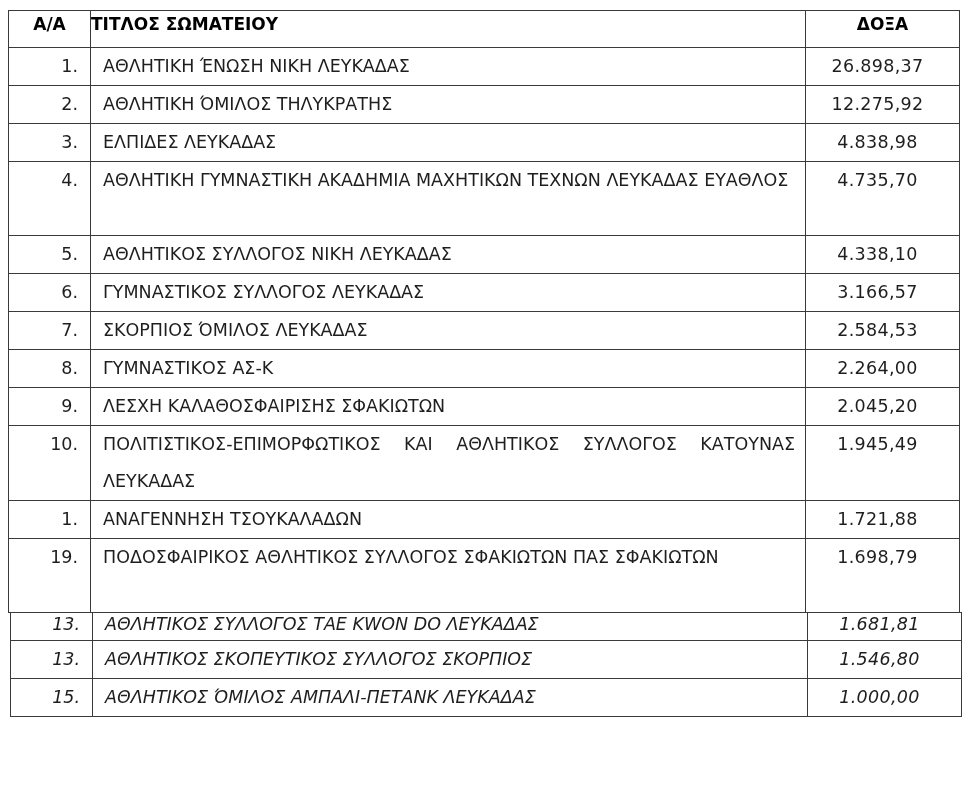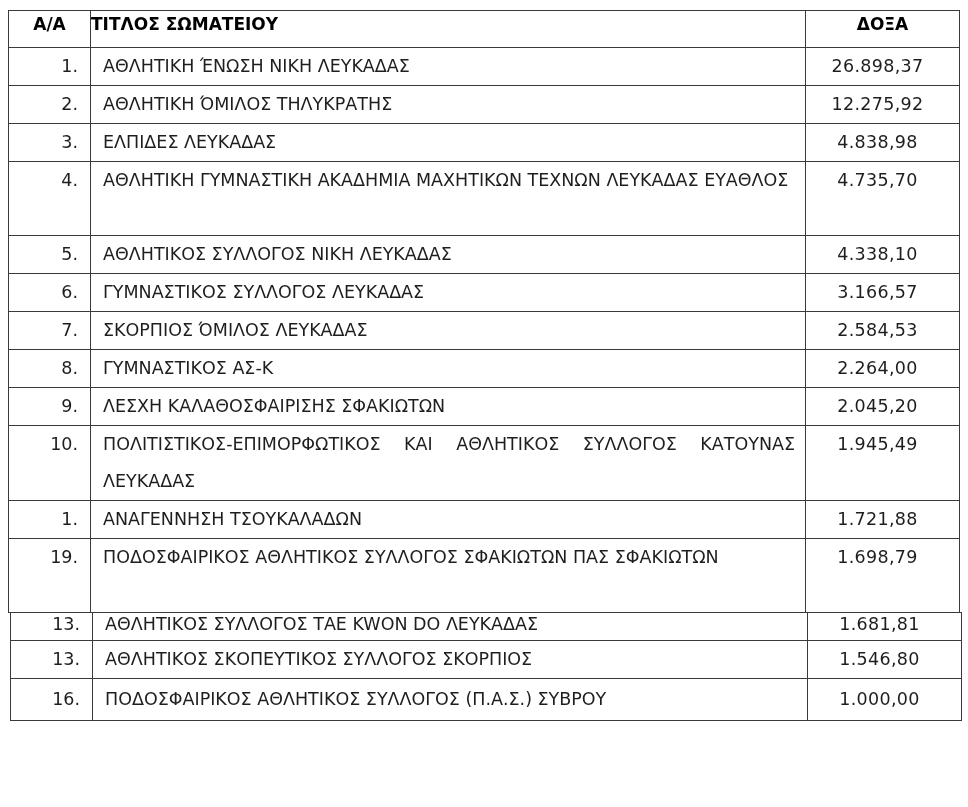--- a/index.html
+++ b/index.html
@@ -45,21 +45,21 @@
     font-weight: bold;
     color: #000;
     height: 37px;
     line-height: 27px;
     font-size: 17px;
     vertical-align: top;
   }
   .tbl th.c-num, .tbl th.c-title, .tbl th.c-amt { text-align: center; padding: 0 !important; }
   .tbl tr.row td { height: 37px; }
   .tbl tr.row2 td { height: 74px; }
-  #seg2 tr.row td { height: 37px; }
+  #seg2 tr.row td { height: 37px; font-style: italic; }
   #seg2 tr.total td { height: 37px; line-height: 30px; }
   #seg2 tr.r16 td { height: 42px; line-height: 40px; }
   #seg2 tr.r13 td { line-height: 22px; height: 28px; }
   .amt-text { letter-spacing: 0.3px; }
 </style>
 </head>
 <body>
 
 <table class="tbl" id="seg1">
   <colgroup>
@@ -146,19 +146,19 @@
       <tr class="row r13">
     <td class="c-num">13.</td>
     <td class="c-title">ΑΘΛΗΤΙΚΟΣ ΣΥΛΛΟΓΟΣ ΤΑΕ KWON DO ΛΕΥΚΑΔΑΣ</td>
     <td class="c-amt amt-text">1.681,81</td>
   </tr>
   <tr class="row">
     <td class="c-num">13.</td>
     <td class="c-title">ΑΘΛΗΤΙΚΟΣ ΣΚΟΠΕΥΤΙΚΟΣ ΣΥΛΛΟΓΟΣ ΣΚΟΡΠΙΟΣ</td>
     <td class="c-amt amt-text">1.546,80</td>
   </tr>
-  <tr class="row r16">
-    <td class="c-num">16.</td>
-    <td class="c-title">ΠΟΔΟΣΦΑΙΡΙΚΟΣ ΑΘΛΗΤΙΚΟΣ ΣΥΛΛΟΓΟΣ (Π.Α.Σ.) ΣΥΒΡΟΥ</td>
+  <tr class="row">
+    <td class="c-num">15.</td>
+    <td class="c-title">ΑΘΛΗΤΙΚΟΣ ΌΜΙΛΟΣ ΑΜΠΑΛΙ-ΠΕΤΑΝΚ ΛΕΥΚΑΔΑΣ</td>
     <td class="c-amt amt-text">1.000,00</td>
   </tr>
 </tbody>
   </table>
 
 </body></html>

